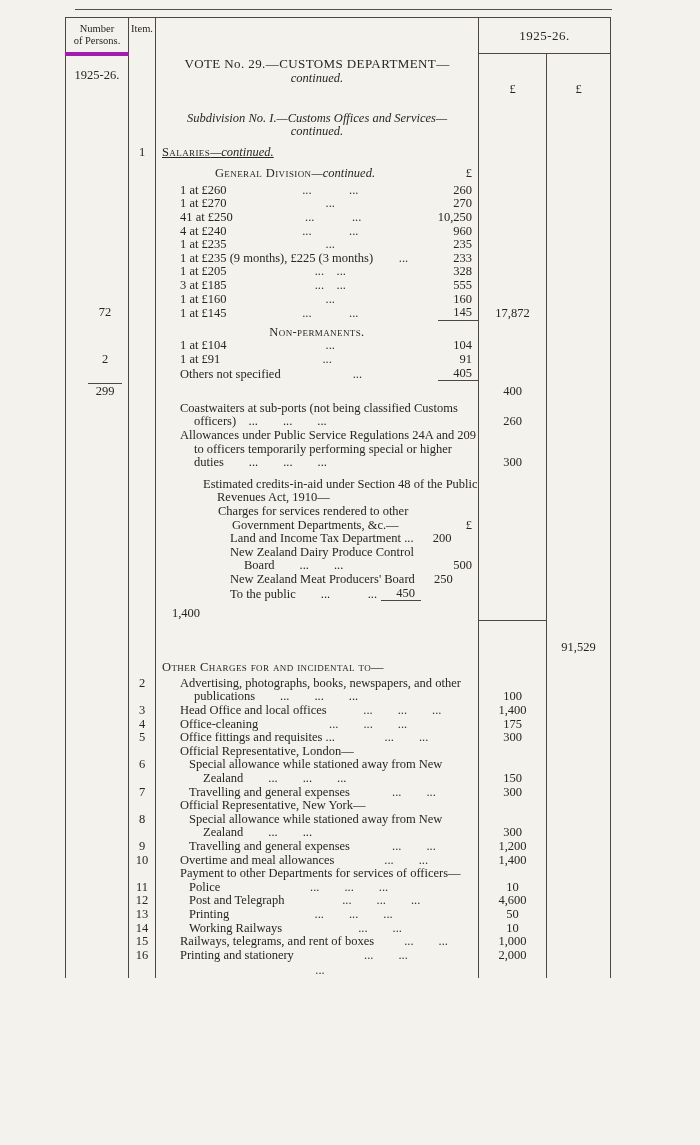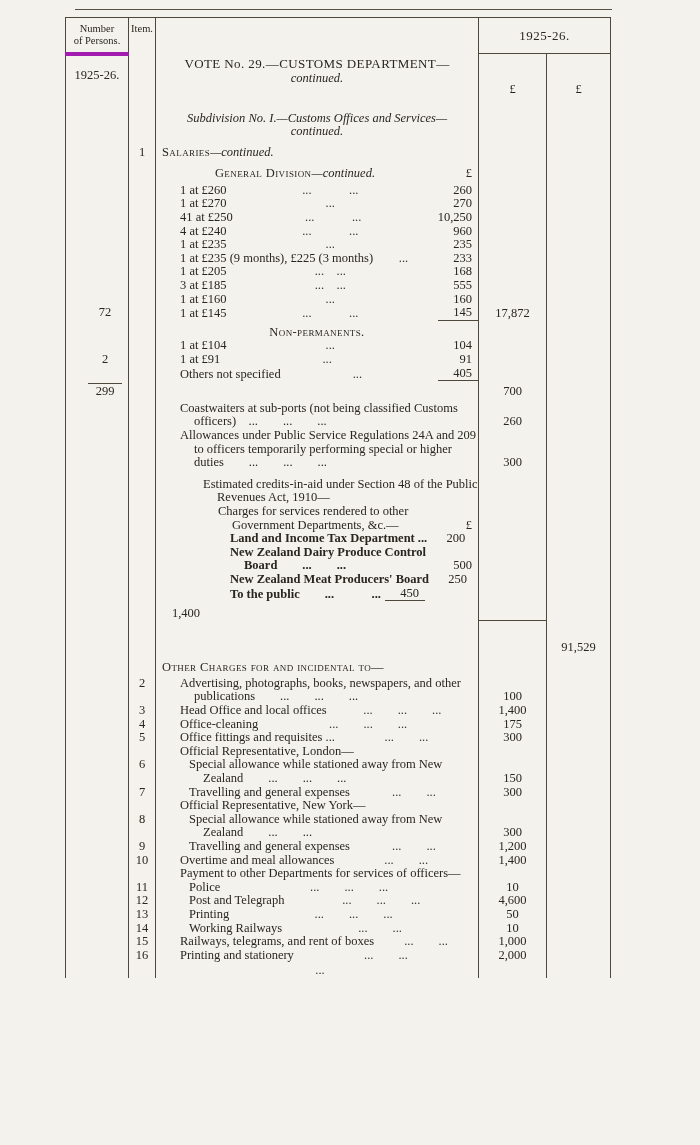--- a/index.html
+++ b/index.html
@@ -46,21 +46,21 @@
   .rule-t { border-top:1px solid #4e483c; }
   .p-rule { display:inline-block; border-top:1px solid #4e483c; padding:1px 8px 0; }
 
   .mrow { display:flex; align-items:flex-end; }
   .txt { flex:0 1 auto; min-width:0; padding-left:6px; }
   .ctr .txt { flex:1 1 auto; text-align:center; padding-left:0; }
   .ind1 { padding-left:24px; } .ind2 { padding-left:33px; } .ind3 { padding-left:47px; }
   .ind4 { padding-left:62px; } .ind5 { padding-left:74px; }
   .hang { text-indent:-14px; padding-left:20px; }
   .hang.ind1 { padding-left:38px; } .hang.ind2 { padding-left:47px; } .hang.ind3 { padding-left:61px; }
-  .hang.ind4 { padding-left:76px; } .hang.ind5 { padding-left:88px;font-weight:bold; }
+  .hang.ind4 { padding-left:76px; } .hang.ind5 { padding-left:88px; }
   .leader { flex:1 1 auto; text-align:center; padding:0 4px; white-space:nowrap; overflow:hidden; color:#3a362d; }
   .amt { flex:0 0 auto; min-width:40px; margin-left:4px; text-align:right; padding-right:6px; }
   .amt.rule-b { border-bottom:1px solid #4e483c; }
 </style>
 </head>
 <body>
 
 <div class="page">
   <div class="title-rule"></div>
 
@@ -110,21 +110,21 @@
             <div class="mrow ctr">
               <div class="txt it">continued.</div>
             </div>
           </td>
           <td class="c-v1"></td>
           <td class="c-v2"></td>
         </tr>
         <tr>
           <td class="c-persons" style="padding-top: 7px;"></td>
           <td class="c-item" style="padding-top: 7px;">1</td>
-          <td class="c-main" style="padding-top: 7px;">
+          <td class="c-main" style="padding-top: 7px; text-decoration: underline;">
             <div class="mrow">
               <div class="txt sc">Salaries<span class="it">—continued.</span></div>
             </div>
           </td>
           <td class="c-v1" style="padding-top: 7px;"></td>
           <td class="c-v2" style="padding-top: 7px;"></td>
         </tr>
         <tr>
           <td class="c-persons" style="padding-top: 8px;"></td>
           <td class="c-item" style="padding-top: 8px;"></td>
@@ -215,21 +215,21 @@
           <td class="c-v1"></td>
           <td class="c-v2"></td>
         </tr>
         <tr>
           <td class="c-persons"></td>
           <td class="c-item"></td>
           <td class="c-main">
             <div class="mrow">
               <div class="txt ind1">1 at £205</div>
               <div class="leader">... ...</div>
-              <div class="amt">168</div>
+              <div class="amt">328</div>
             </div>
           </td>
           <td class="c-v1"></td>
           <td class="c-v2"></td>
         </tr>
         <tr>
           <td class="c-persons"></td>
           <td class="c-item"></td>
           <td class="c-main">
             <div class="mrow">
@@ -318,21 +318,21 @@
           <td class="c-v2"></td>
         </tr>
         <tr>
           <td class="c-persons" style="padding-top: 2px;"><span class="p-rule">299</span></td>
           <td class="c-item" style="padding-top: 2px;"></td>
           <td class="c-main" style="padding-top: 2px;">
             <div class="mrow">
               <div class="txt"></div>
             </div>
           </td>
-          <td class="c-v1" style="padding-top: 2px;">700</td>
+          <td class="c-v1" style="padding-top: 2px;">400</td>
           <td class="c-v2" style="padding-top: 2px;"></td>
         </tr>
         <tr>
           <td class="c-persons" style="padding-top: 3px;"></td>
           <td class="c-item" style="padding-top: 3px;"></td>
           <td class="c-main" style="padding-top: 3px;">
             <div class="mrow">
               <div class="txt ind1 hang">Coastwaiters at sub-ports (not being classified Customs officers) ...  ...  ...</div>
             </div>
           </td>

